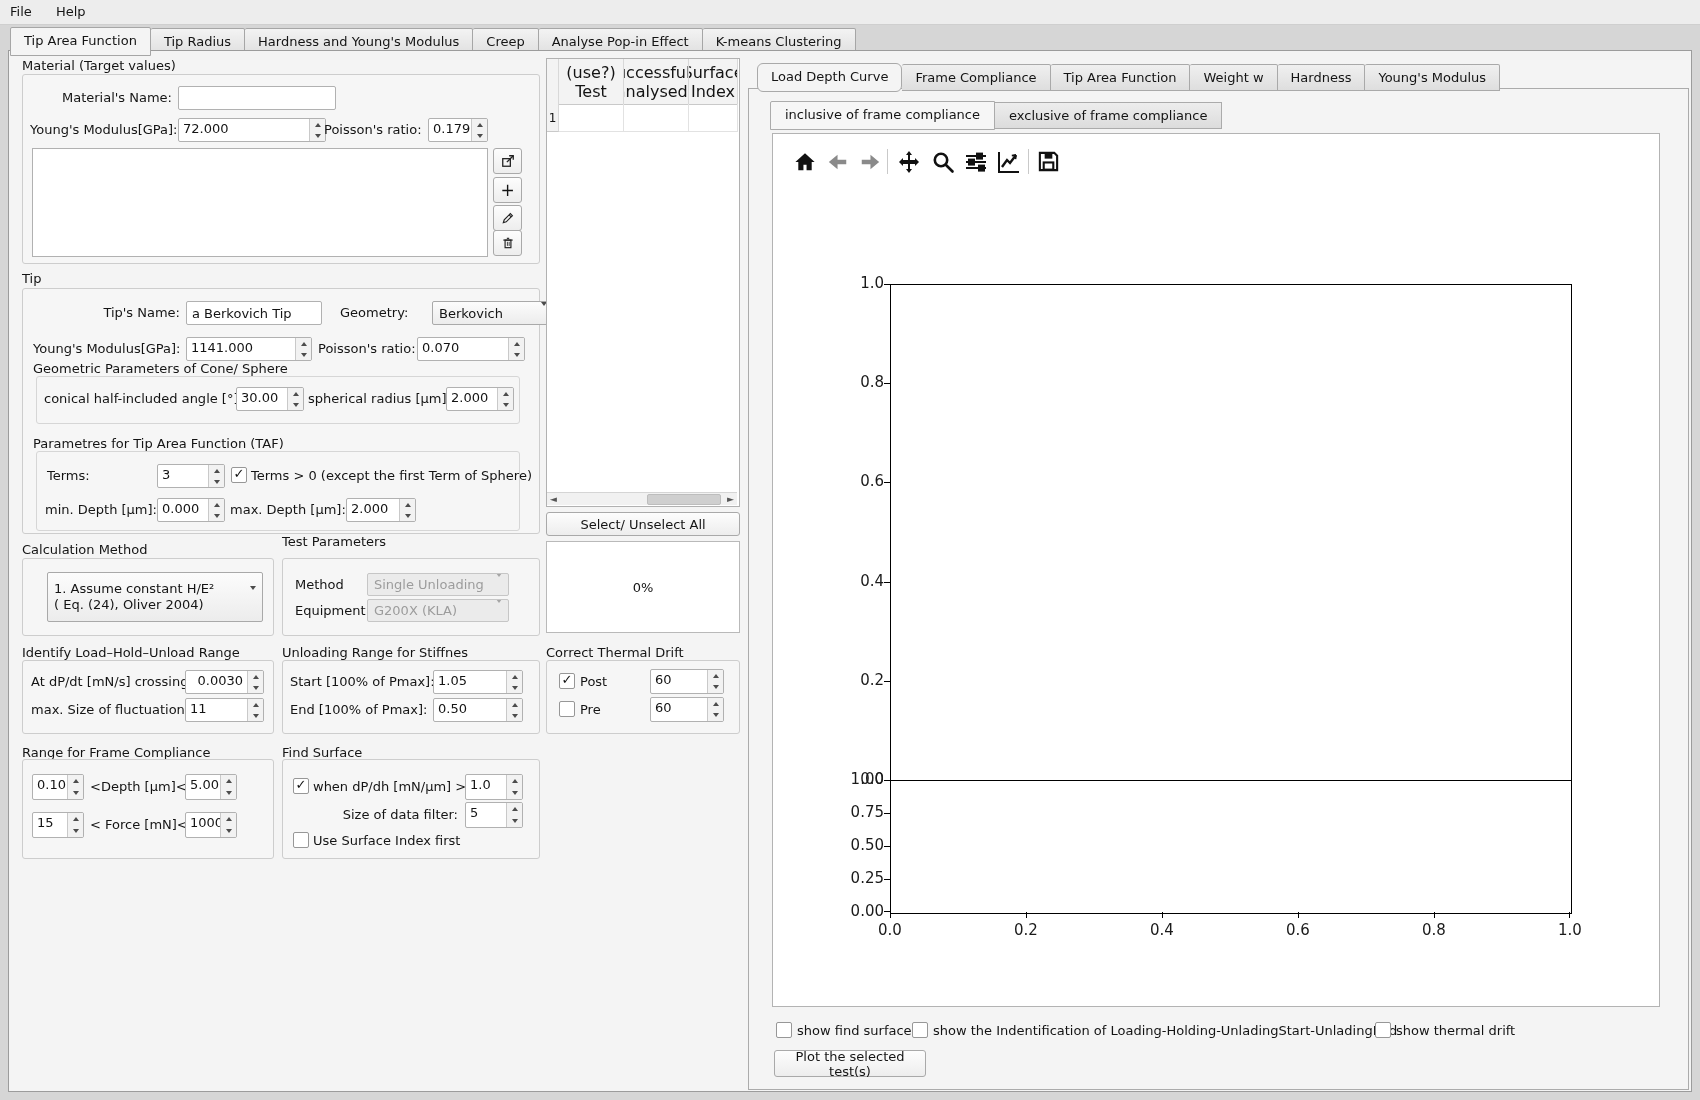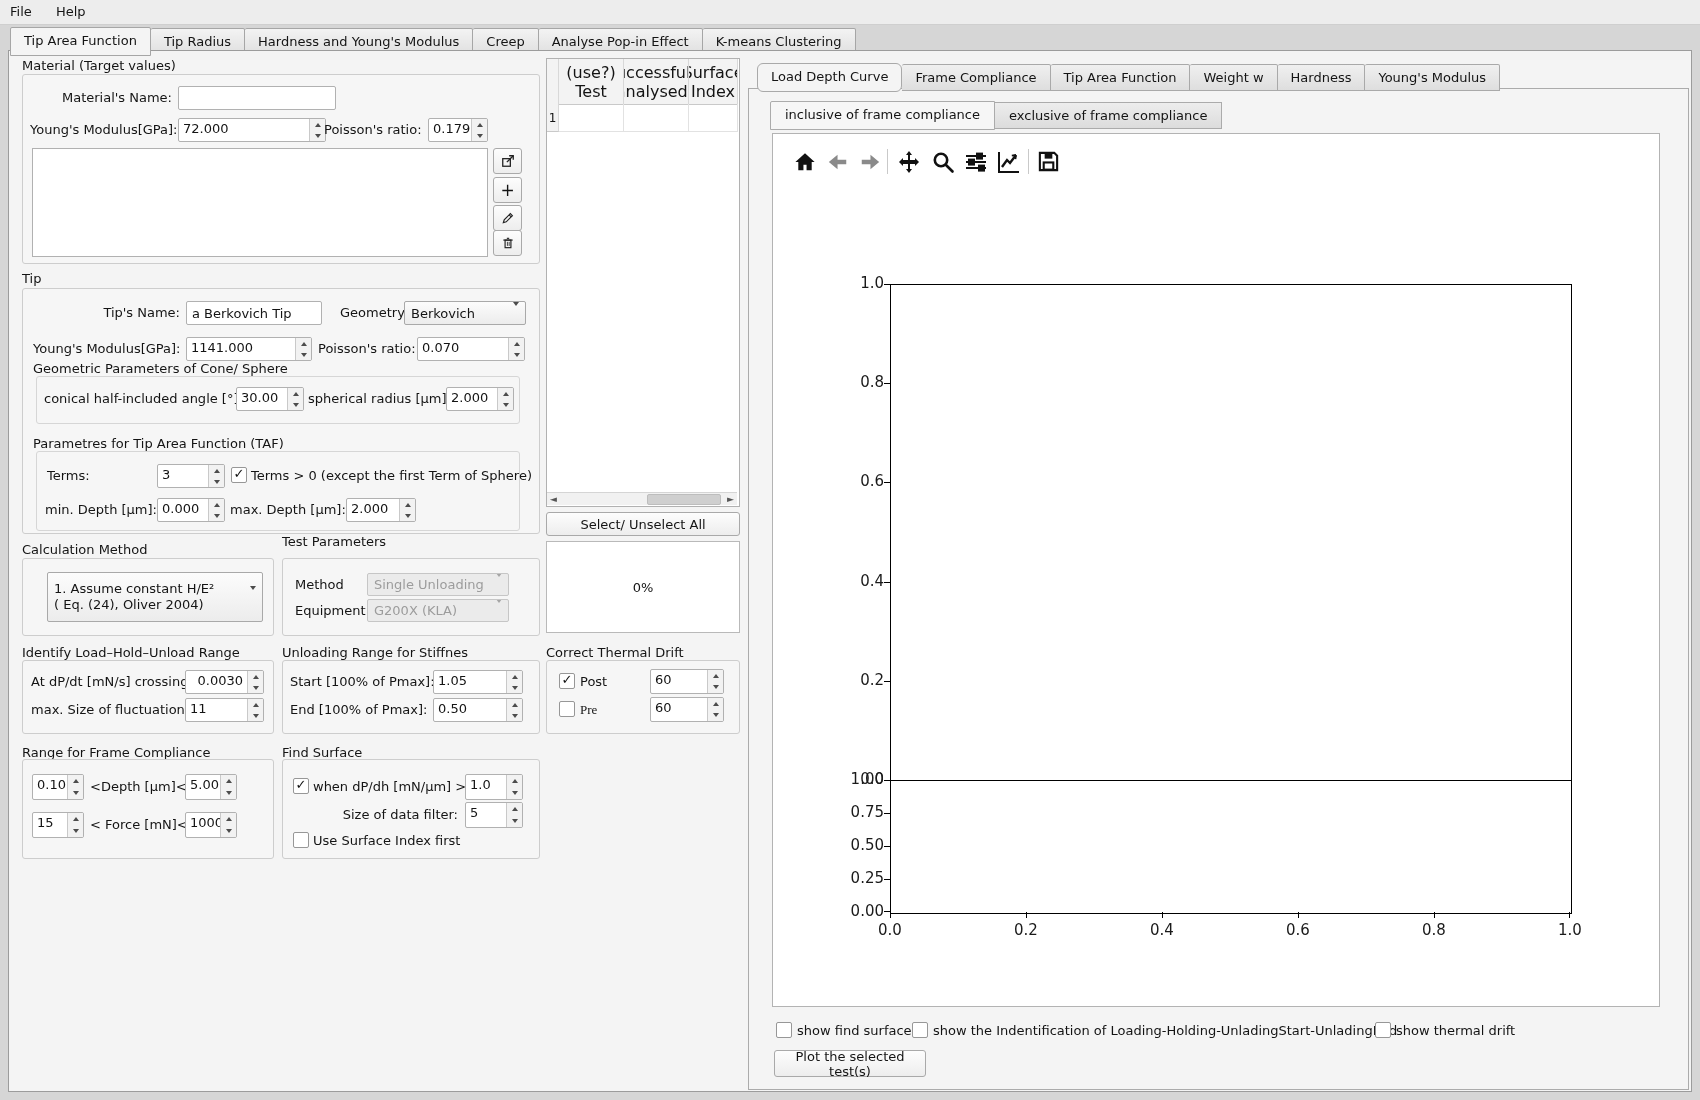--- a/index.html
+++ b/index.html
@@ -137,21 +137,21 @@
         <rect x="7" y="7" width="10" height="13"></rect>
         <path d="M11 10 v7 M14 10 v7" stroke-width="1.4"></path>
       </svg>
   </div>
 
   <div class="abs gtit" style="left:22px;top:271px;">Tip</div>
   <div class="abs grp" style="left:22px;top:288px;width:516px;height:244px;"></div>
   <div class="abs rlbl" style="left:40px;top:305px;width:140px;">Tip's Name:</div>
   <div class="abs inp" style="left:186px;top:301px;width:124px;height:22px;">a Berkovich Tip</div>
   <div class="abs rlbl" style="left:340px;top:305px;width:67px;">Geometry:</div>
-  <div class="abs combo" style="left:404px;top:301px;width:108px;height:22px;gap:30px;">
+  <div class="abs combo" style="left:432px;top:301px;width:108px;height:22px;gap:30px;">
     <span>Berkovich</span>
     <span class="carr"><i class="tri-dn"></i></span>
   </div>
   <div class="abs rlbl" style="left:33px;top:341px;width:147px;">Young's Modulus[GPa]:</div>
   <div class="abs spin" style="left:186px;top:337px;width:124px;height:22px;">
     <span class="val">1141.000</span>
     <span class="btns">
         <span class="b">
           <i class="tri-up"></i>
         </span>
@@ -419,21 +419,21 @@
     <span class="btns">
         <span class="b">
           <i class="tri-up"></i>
         </span>
         <span class="b">
           <i class="tri-dn"></i>
         </span>
       </span>
   </div>
   <div class="abs chk" style="left:559px;top:701px;"></div>
-  <div class="abs lbl" style="left:580px;top:702px;font-family:Liberation Serif, serif;">Pre</div>
+  <div class="abs lbl" style="left:580px;top:702px;">Pre</div>
   <div class="abs spin" style="left:650px;top:697px;width:72px;height:23px;">
     <span class="val">60</span>
     <span class="btns">
         <span class="b">
           <i class="tri-up"></i>
         </span>
         <span class="b">
           <i class="tri-dn"></i>
         </span>
       </span>

